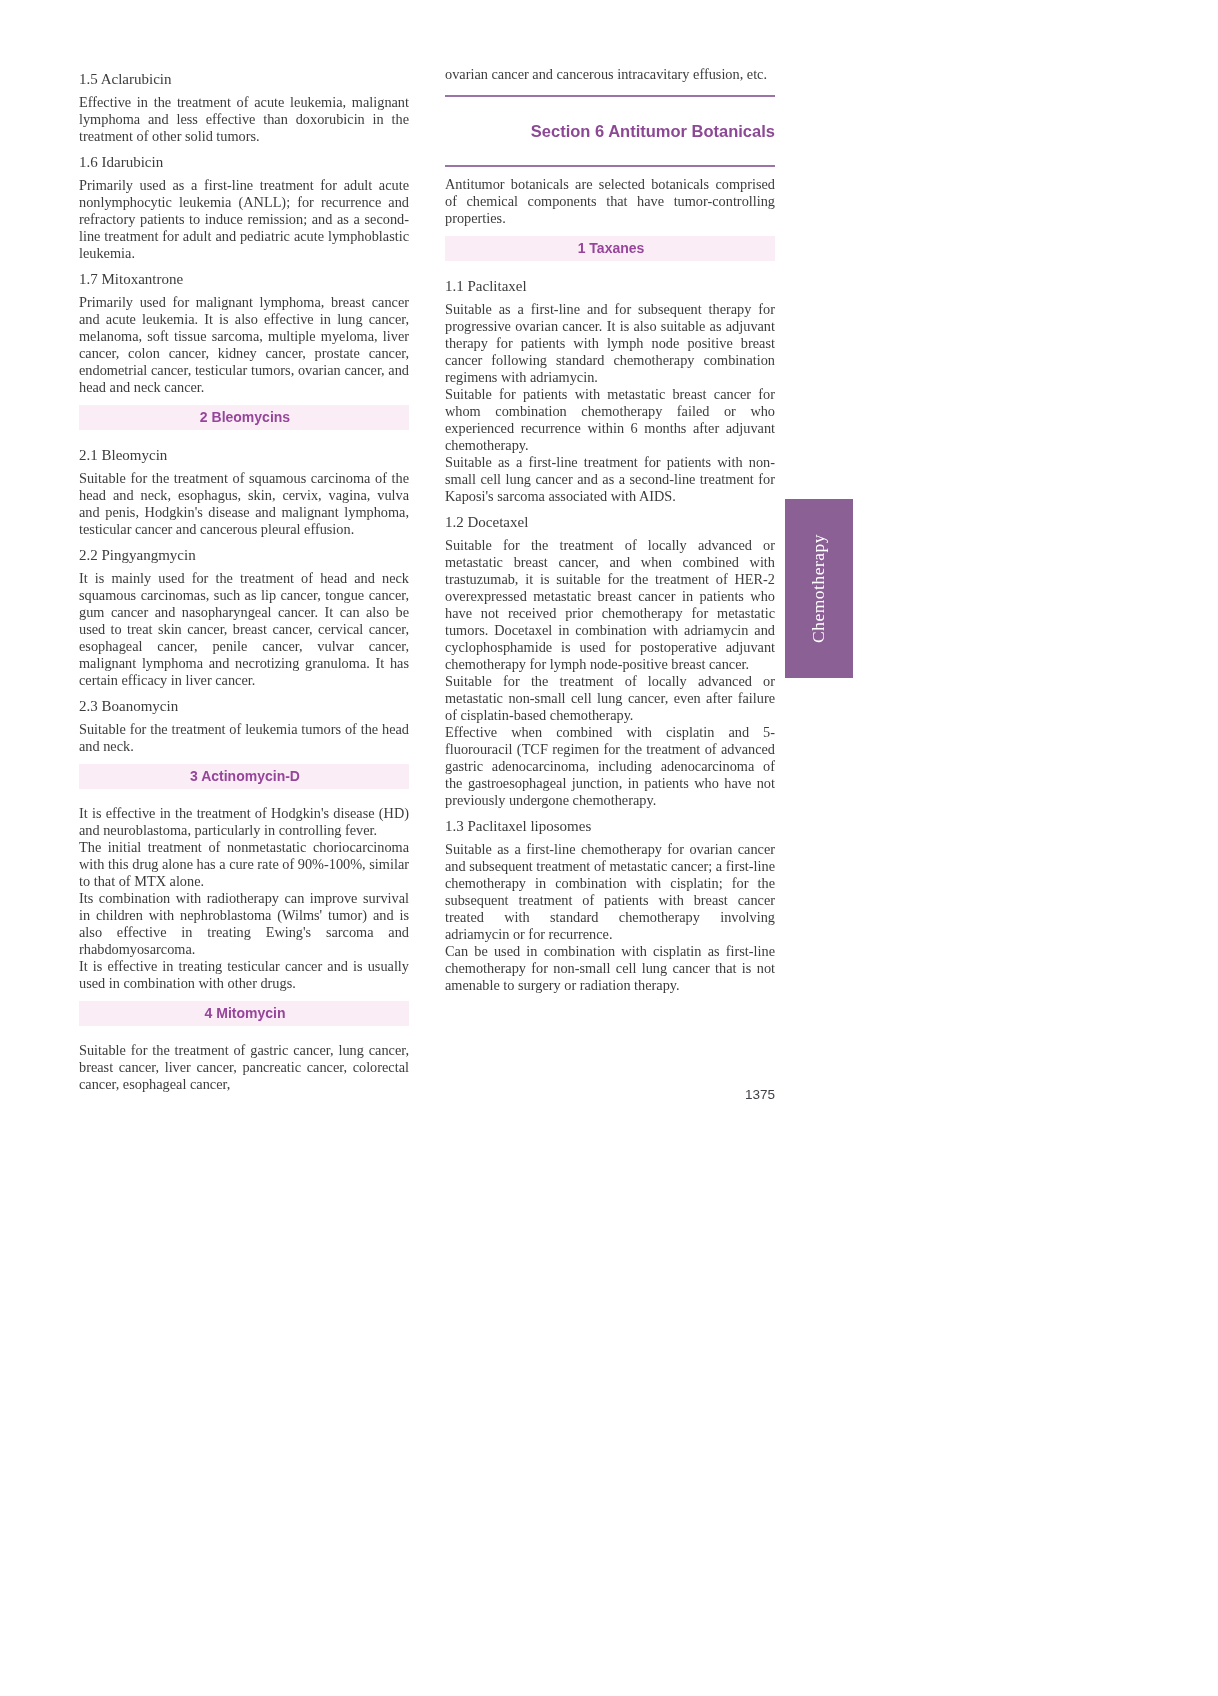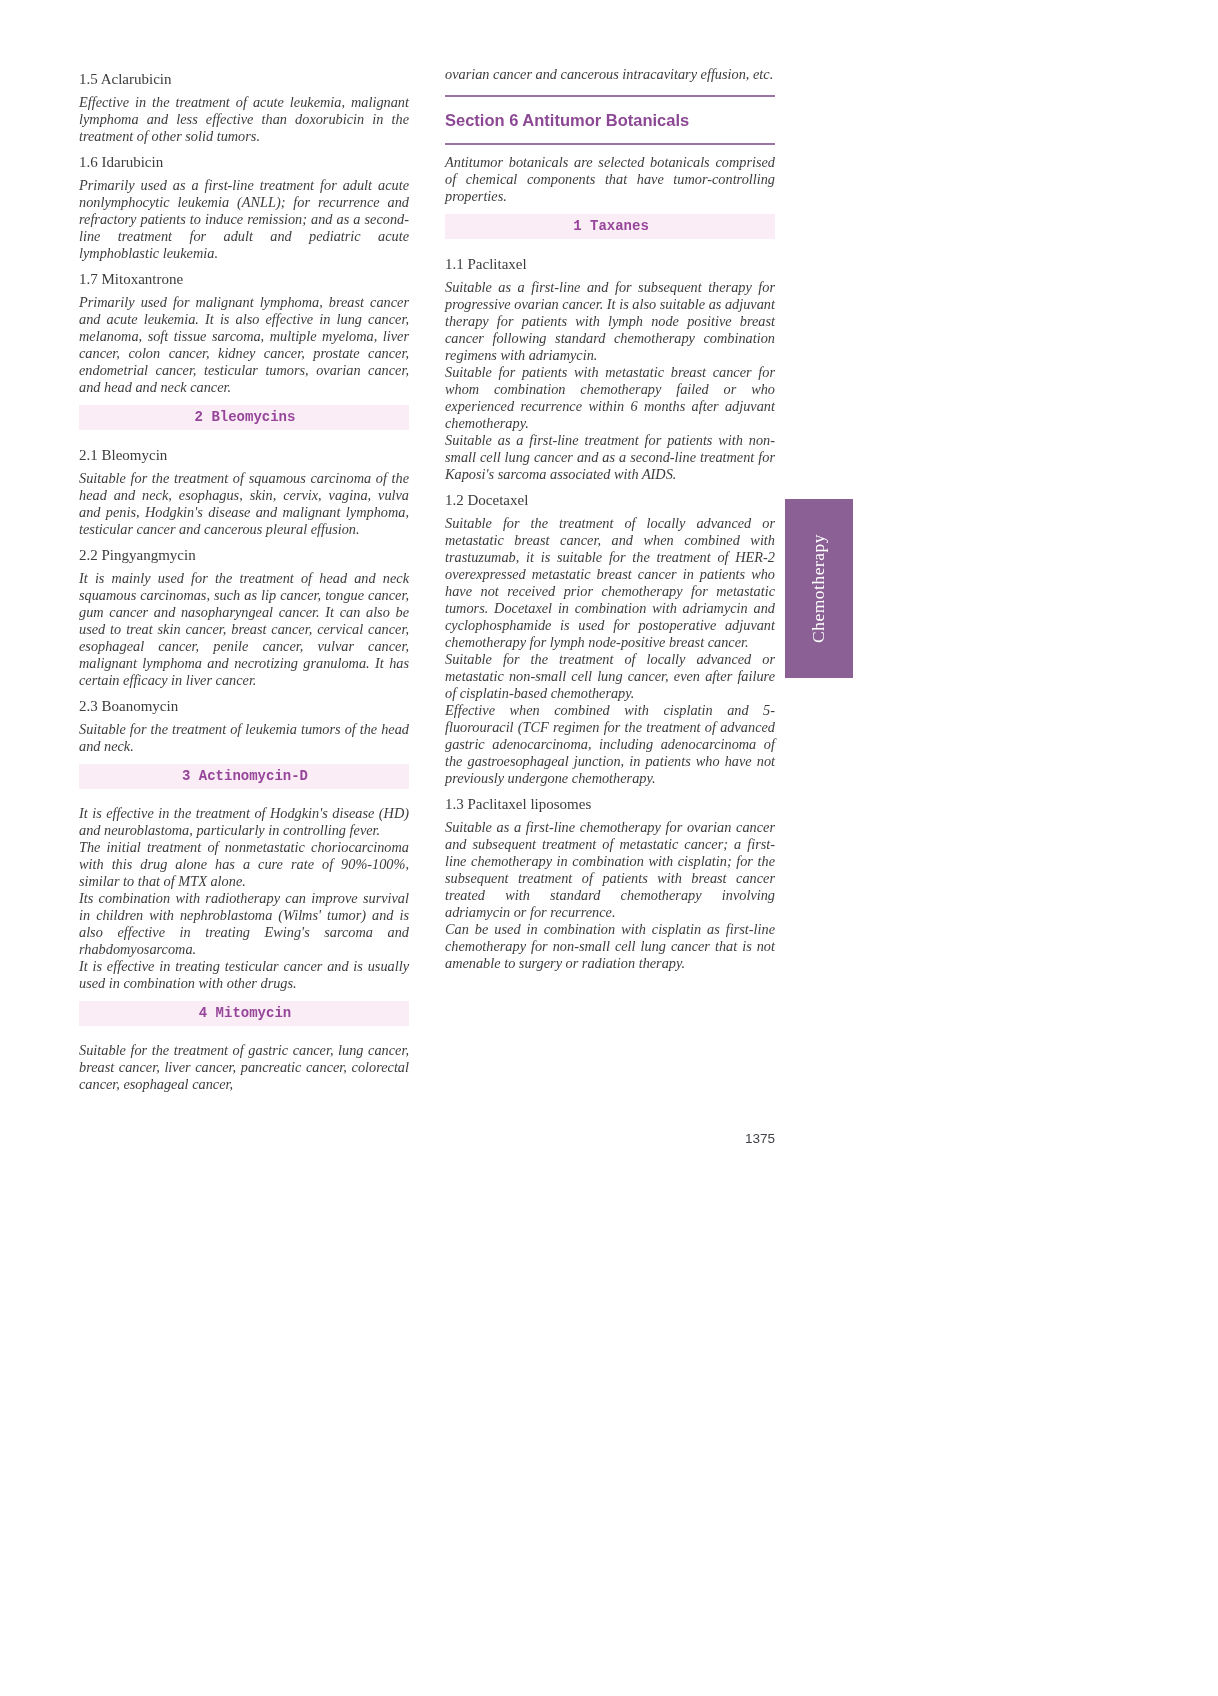--- a/index.html
+++ b/index.html
@@ -36,45 +36,44 @@
     margin:8px 0 5px 0;
     text-align:left;
   }
   .column > .h:first-child{margin-top:8px;}
   .p{
     font-size:14.3px;
     line-height:17px;
     margin:0;
     text-align:justify;
     hyphens:auto;
-    font-style:italic;
     -webkit-hyphens:auto;
   }
   .column > .p:first-child{margin-top:4px;}
   .strip{
     background:var(--strip-bg);
     color:var(--accent-purple);
-    font-family:Liberation Mono, monospace;
+    font-family:Liberation Sans, sans-serif;
     font-weight:bold;
     font-size:14px;
     line-height:18px;
     text-align:center;
     padding:3px 0 4px 2px;
     margin:9px 0 16px 0;
   }
   .section-hdr{
     border-top:2px solid var(--rule-purple);
     border-bottom:2px solid var(--rule-purple);
     color:var(--section-text);
     font-family:"Liberation Sans", sans-serif;
     font-weight:bold;
     font-size:16.5px;
     line-height:20px;
-    text-align:left;
-    padding:13px 0;
+    text-align:right;
+    padding:24px 0;
     margin:12px 0 9px 0;
   }
   #side-tab{
     position:absolute;
     left:785px;top:499px;
     width:68px;height:179px;
     background:var(--tab-bg);
     display:flex;
     align-items:center;
     justify-content:center;
@@ -82,21 +81,21 @@
   #side-tab .tab-label{
     transform:rotate(-90deg);
     white-space:nowrap;
     color:var(--tab-text);
     font-family:"Liberation Serif", serif;
     font-size:17.5px;
     letter-spacing:0.5px;
   }
   #page-number{
     position:absolute;
-    left:675px;top:1131px;
+    left:675px;top:1087px;
     width:100px;
     text-align:right;
     font-family:"Liberation Sans", sans-serif;
     font-size:13.5px;
     color:var(--pagenum-text);
   }
 </style>
 </head>
 <body>
 

